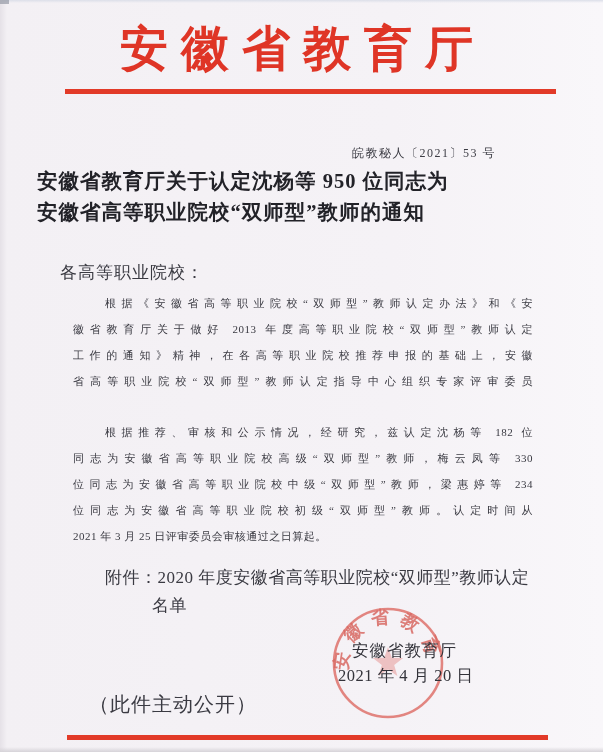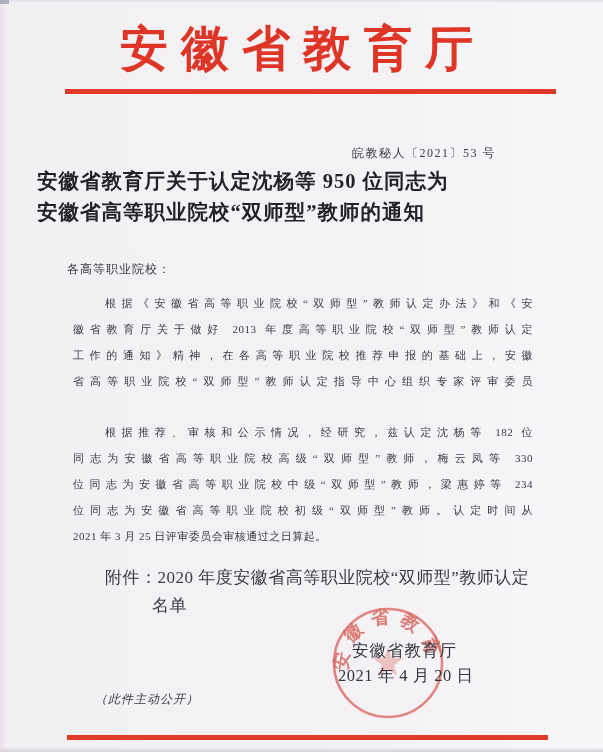--- a/index.html
+++ b/index.html
@@ -36,22 +36,22 @@
   .doc-number {
     position:absolute; top:125px; left:352px;
     font-size:12px; letter-spacing:1.5px; color:#3c3c44; white-space:nowrap;margin-top:20px;
   }
   .notice-title {
     position:absolute; top:166px; left:37px; width:530px;
     font-size:20.5px; font-weight:bold; color:#222228;
     text-align:left; line-height:31px; letter-spacing:1px;
   }
   .salutation {
-    position:absolute; top:261px; left:67px;
-    font-size:12px; letter-spacing:1px; color:#3a3a42; white-space:nowrap;
+    position:absolute; top:261px; left:60px;
+    font-size:17px; letter-spacing:1px; color:#3a3a42; white-space:nowrap;
   }
   .para { position:absolute; left:73px; width:460px; font-size:11px; color:#3a3a42; }
   .para-1 { top:290px; }
   .para-2 { top:419px; }
   .bline {
     height:26px; line-height:26px; letter-spacing:0.5px;
     text-align:justify; text-align-last:justify; text-justify:inter-character;
     white-space:nowrap; overflow:visible;
   }
   .bline.first  { padding-left:32px; }
@@ -65,22 +65,22 @@
   .seal-wrap { position:absolute; left:329px; top:604px; width:118px; height:118px; z-index:1; }
   .signature-agency {
     position:absolute; top:640px; left:352px; z-index:2;
     font-size:16.5px; letter-spacing:1px; color:#33333a; white-space:nowrap;
   }
   .signature-date {
     position:absolute; top:665px; left:338px; z-index:2;
     font-size:16.5px; letter-spacing:0.5px; color:#33333a; white-space:nowrap;
   }
   .publicity-note {
-    position:absolute; top:691px; left:95px;
-    font-size:12px; letter-spacing:1px; color:#3a3a42; white-space:nowrap;font-style:italic;
+    position:absolute; top:691px; left:89px;
+    font-size:20px; letter-spacing:1px; color:#3a3a42; white-space:nowrap;
   }
   .divider-bottom {
     position:absolute; top:735px; left:67px; width:481px; height:1px;
     border-top:3px solid #e23a28; border-bottom:2px solid #e23a28;
   }
 </style>
 </head>
 <body>
 
 <div class="page">

